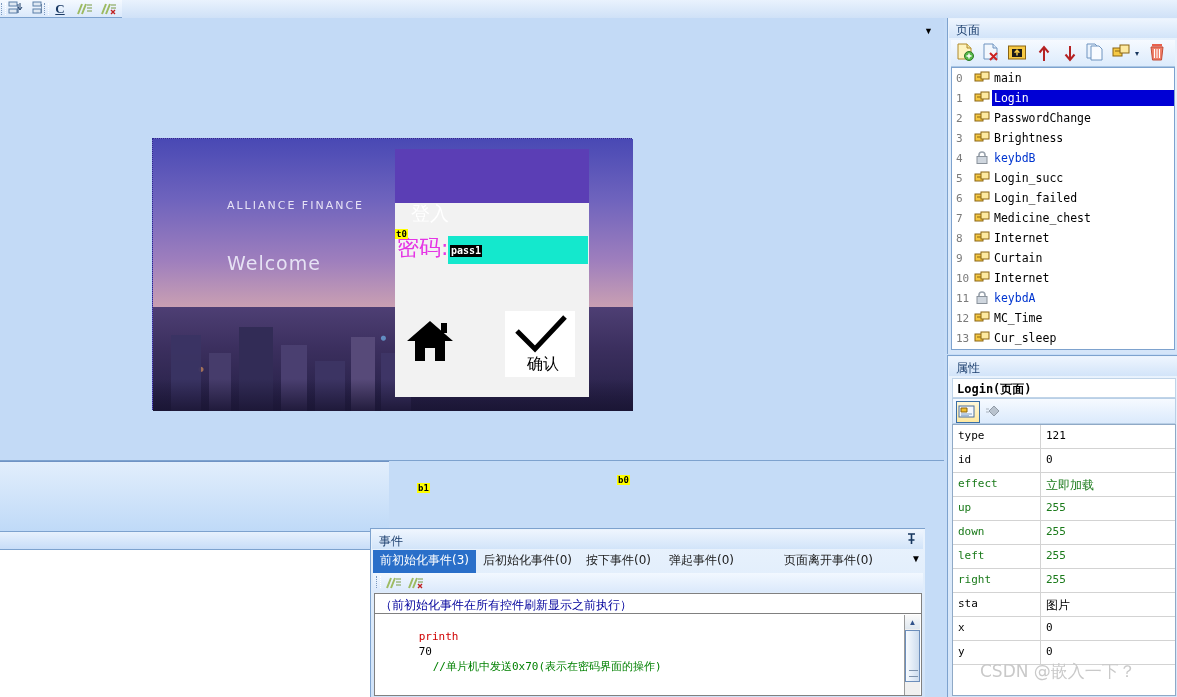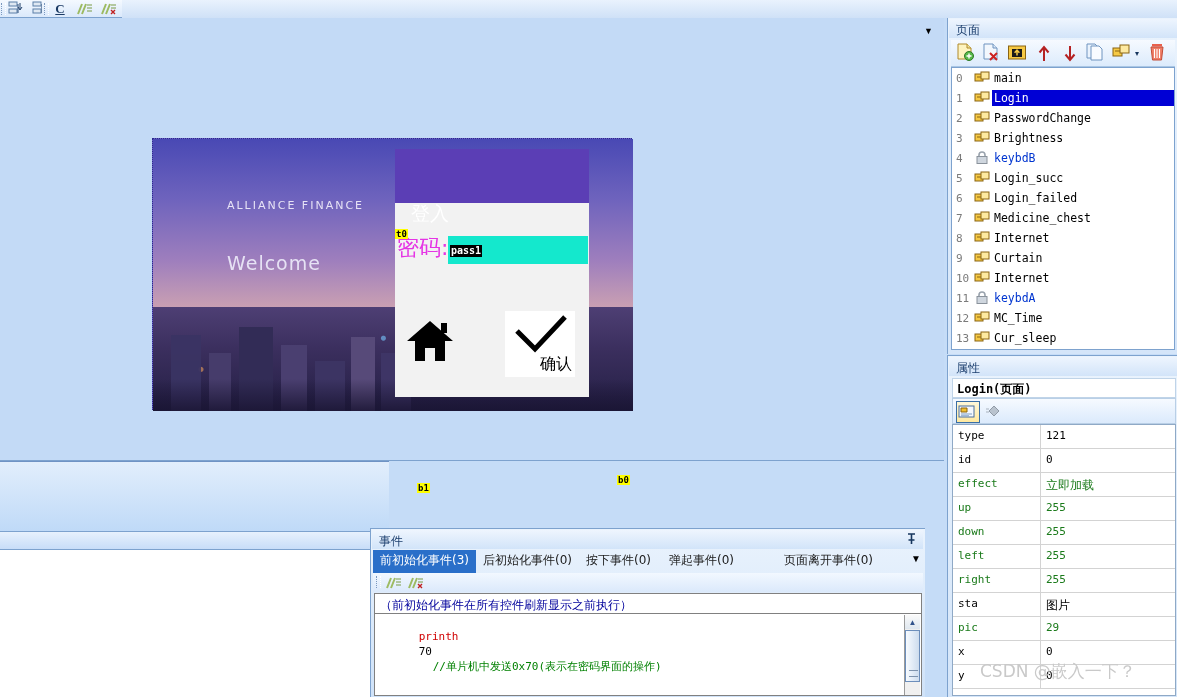--- a/index.html
+++ b/index.html
@@ -46,21 +46,21 @@
   #pwd-box{position:absolute;left:53px;top:33px;width:140px;height:28px;
     background:#14e8cd;}
   #pwd-inner{position:absolute;left:2px;top:1px;background:#000;color:#fff;
     font-family:"DejaVu Sans Mono",monospace;font-size:10px;font-weight:bold;
     letter-spacing:0px;padding:0 1px;line-height:12px;margin-top:8px;}
   #btn-home{position:absolute;left:10px;top:166px;width:50px;height:50px;}
   #lbl-b1{left:12px;top:168px;}
   #btn-ok{position:absolute;left:110px;top:162px;width:70px;height:66px;
     background:#fff;}
   #lbl-b0{left:112px;top:164px;}
-  #ok-text{position:absolute;left:16px;bottom:2px;width:70px;text-align:center;
+  #ok-text{position:absolute;left:3px;bottom:2px;width:70px;text-align:center;
     font-family:"DejaVu Sans",sans-serif;font-size:16px;color:#000;}
 
   
   #bl-panel{left:0;top:461px;width:389px;height:75px;
     background:linear-gradient(#e2eefc,#bcd8f7);
     border-top:1px solid #6f93c4;border-bottom:1px solid #6f93c4;}
   #bl-title{left:0;top:531px;width:389px;height:18px;
     background:linear-gradient(#e7f1fd,#c6dcf8);
     border-top:1px solid #7da2ce;}
   #bl-pin{right:6px;top:2px;font-size:12px;color:#14365c;}
@@ -617,24 +617,20 @@
     </div>
     <div class="prow">
       <div class="pkey green">right</div>
       <div class="pval green">255</div>
     </div>
     <div class="prow">
       <div class="pkey">sta</div>
       <div class="pval cn">图片</div>
     </div>
     <div class="prow">
-      <div class="pkey green">pic</div>
-      <div class="pval green">29</div>
-    </div>
-    <div class="prow">
       <div class="pkey">x</div>
       <div class="pval">0</div>
     </div>
     <div class="prow">
       <div class="pkey">y</div>
       <div class="pval">0</div>
     </div>
   </div>
 </div>
 

